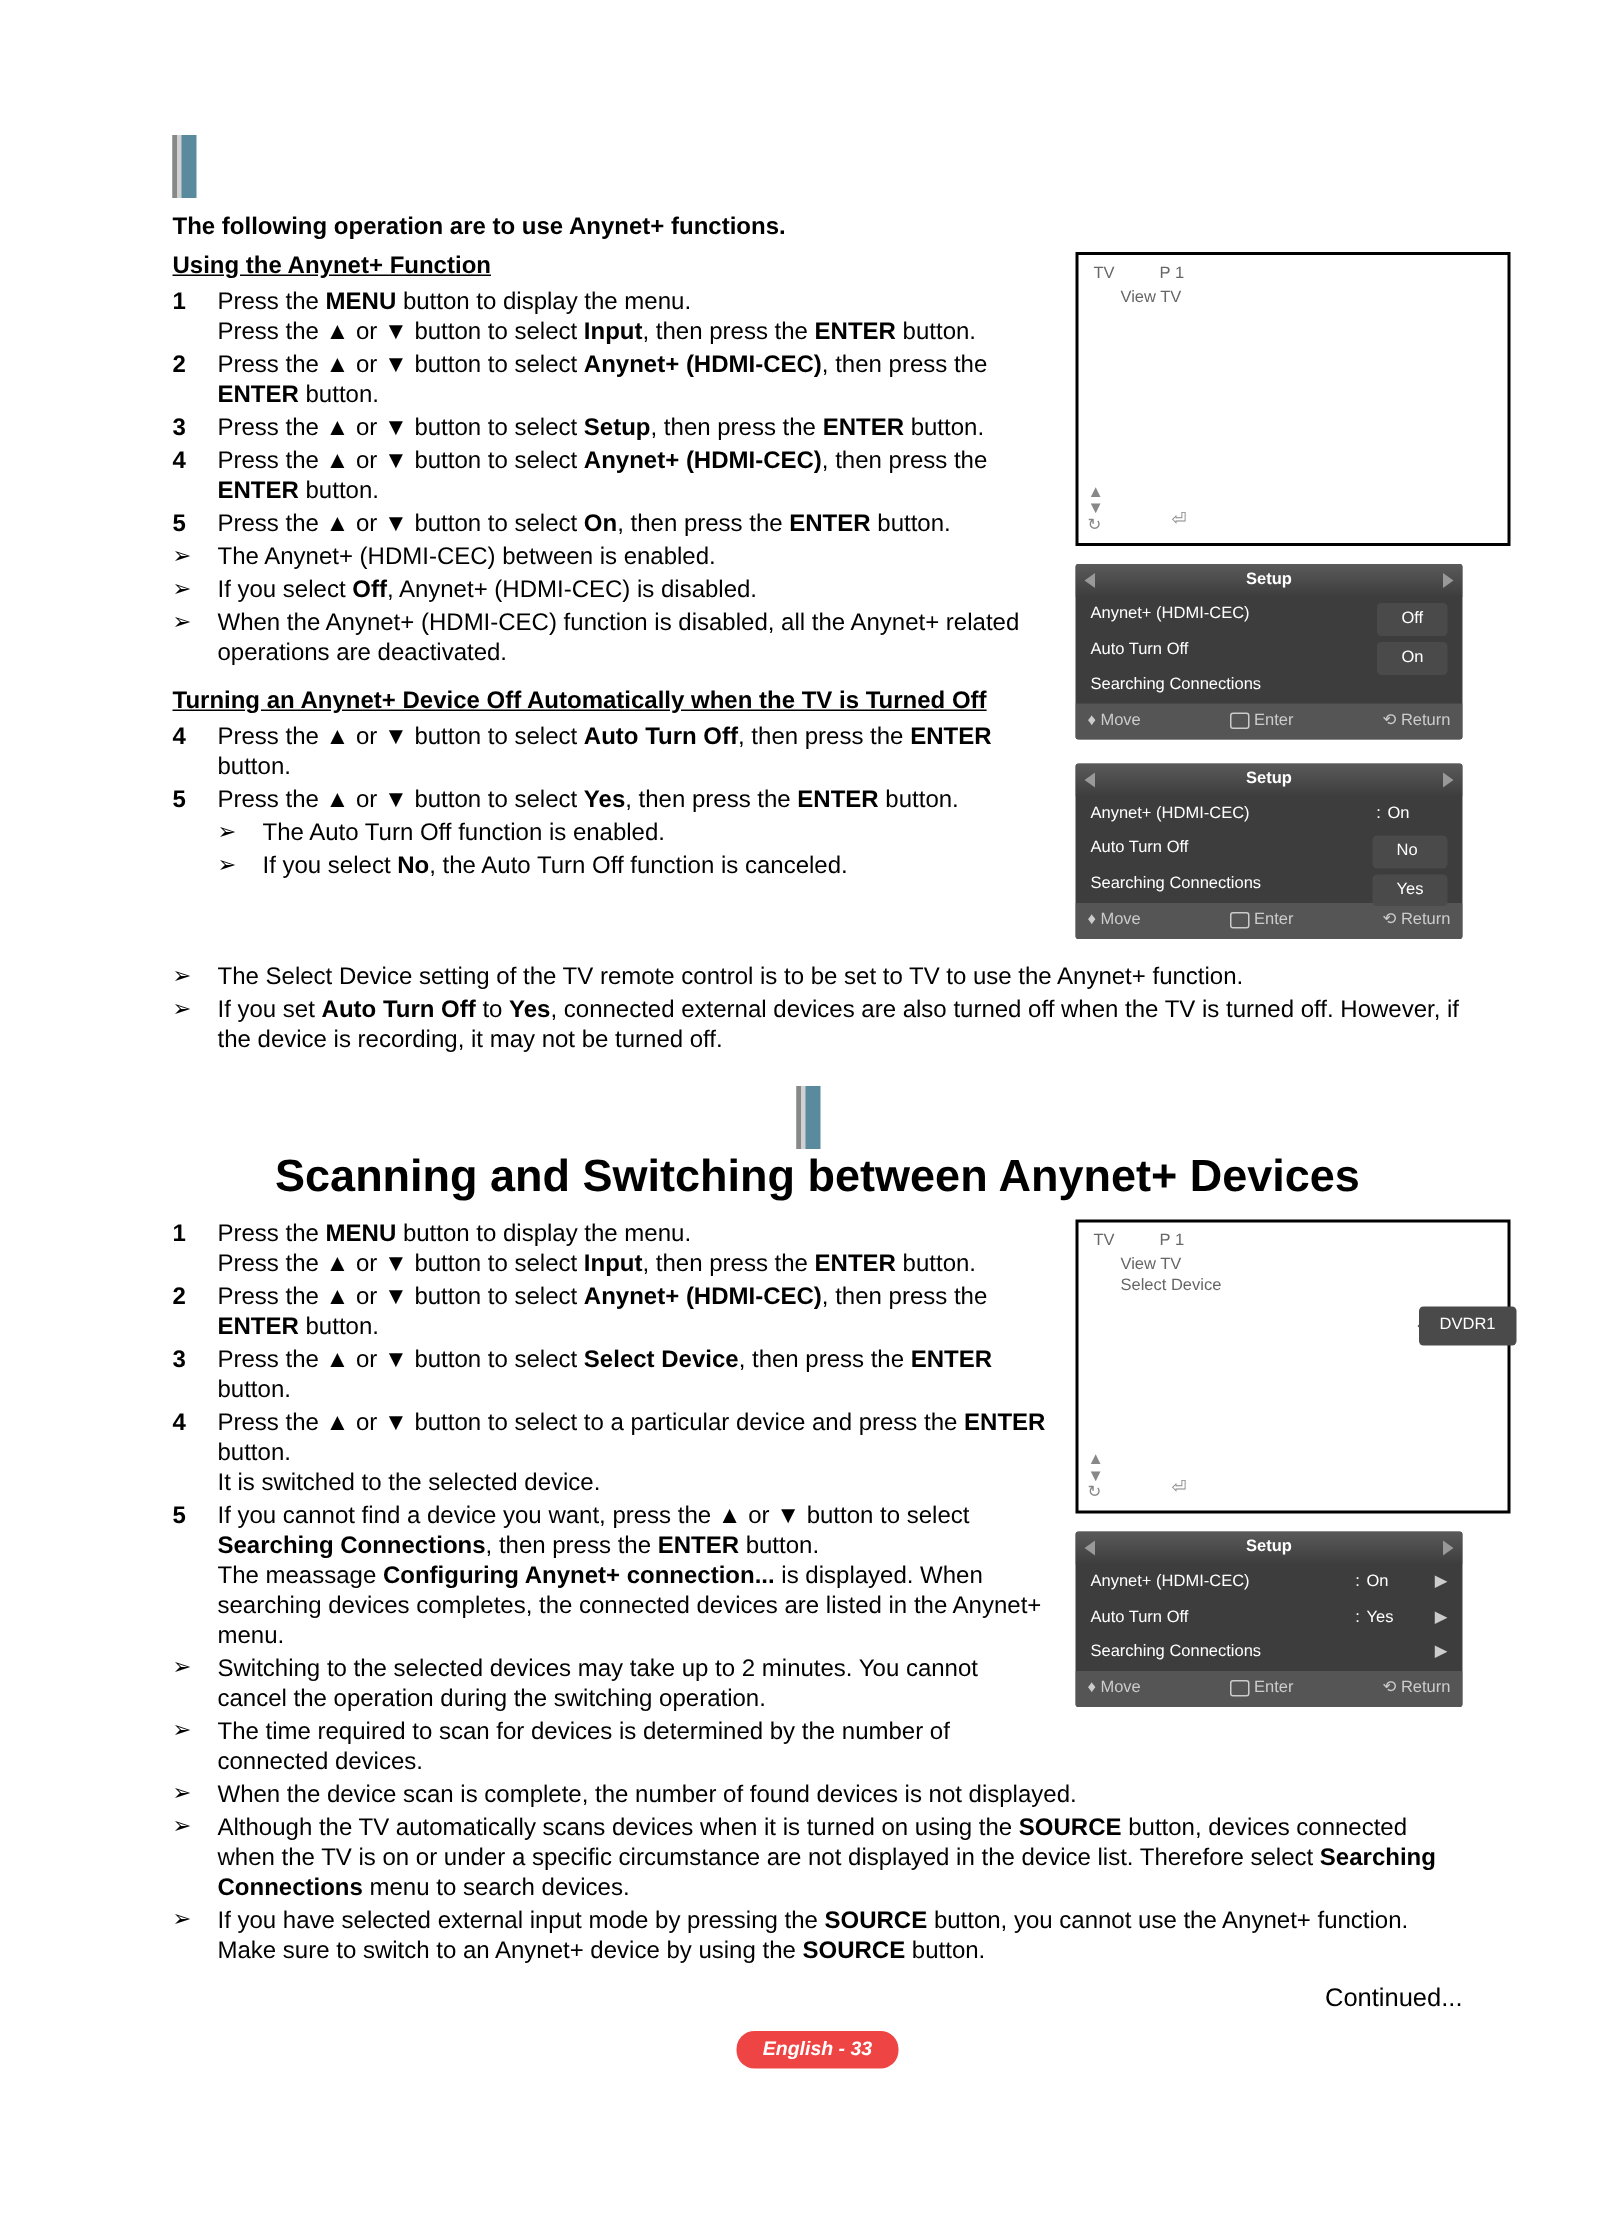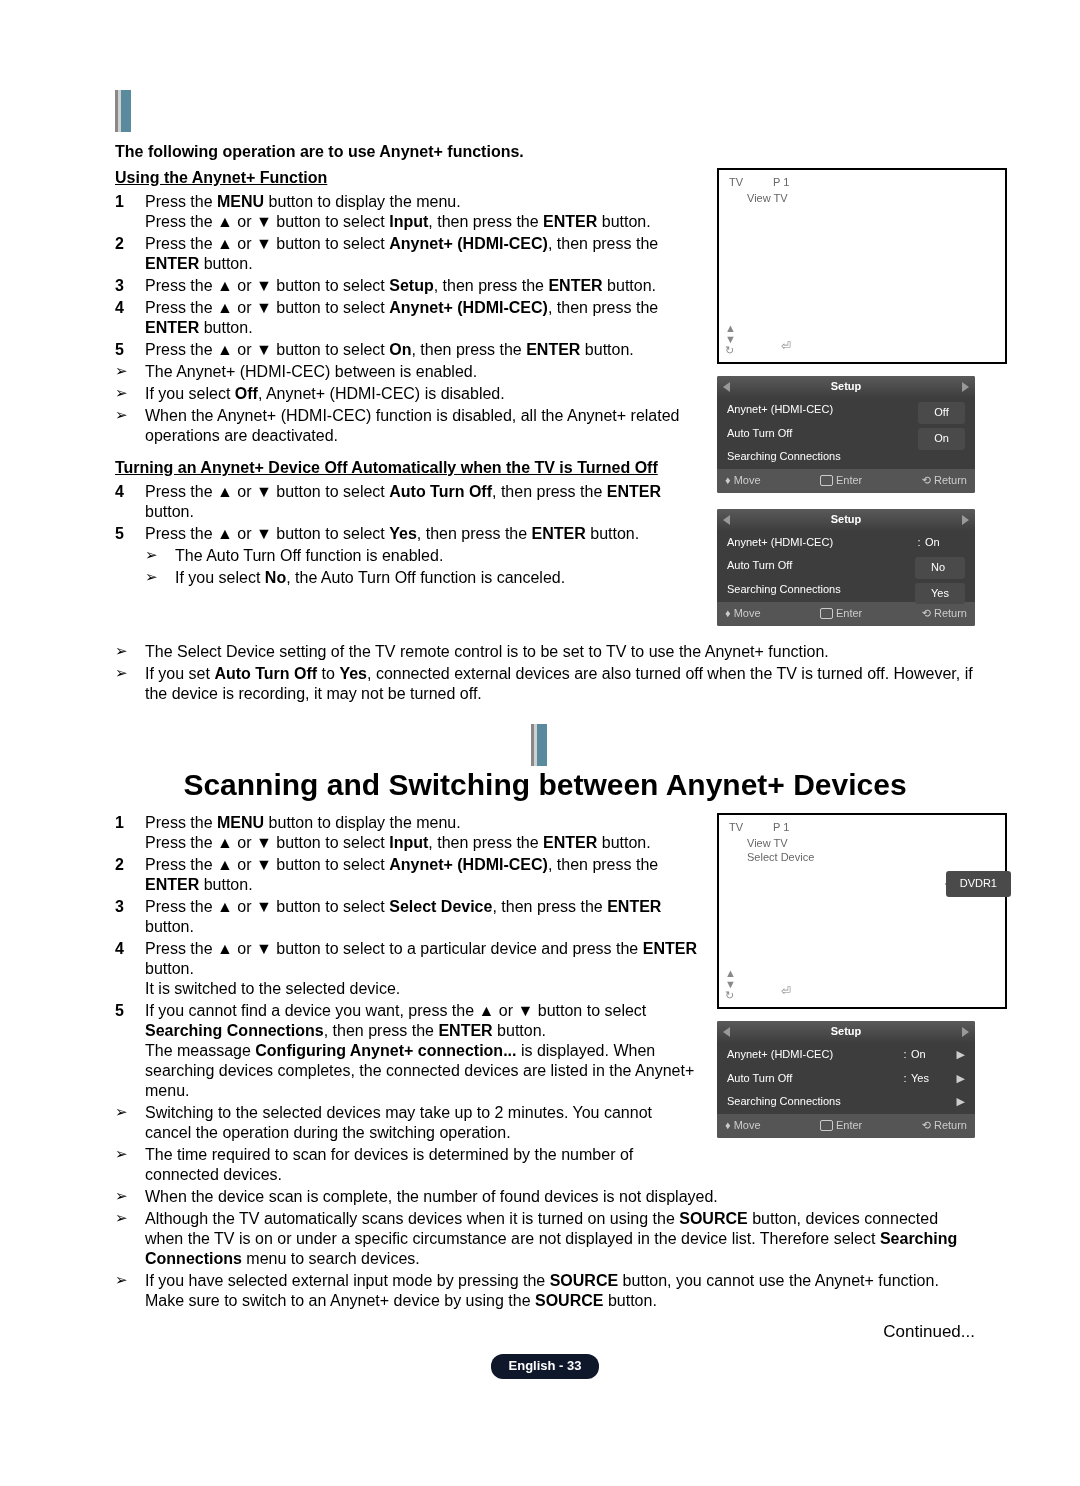--- a/index.html
+++ b/index.html
@@ -184,26 +184,27 @@
     text-align: right;
     margin-top: 10px;
     font-size: 17px;
   }
   .page-footer {
     text-align: center;
     margin-top: 12px;
   }
   .page-pill {
     display: inline-block;
-    background: #0f172a;
+    background: #ef4444;
     color: #fff;
     font-size: 13px;
     font-weight: bold;
     padding: 4px 18px;
     border-radius: 12px;
+    font-style: italic;
   }
   .icon-enter { display:inline-block; width:13px; height:11px; border:1px solid currentColor; border-radius:2px; position:relative; }
 </style>
 </head>
 <body>
 
 <div class="section-heading">
   <div class="heading-bar"></div>
 </div>
 

